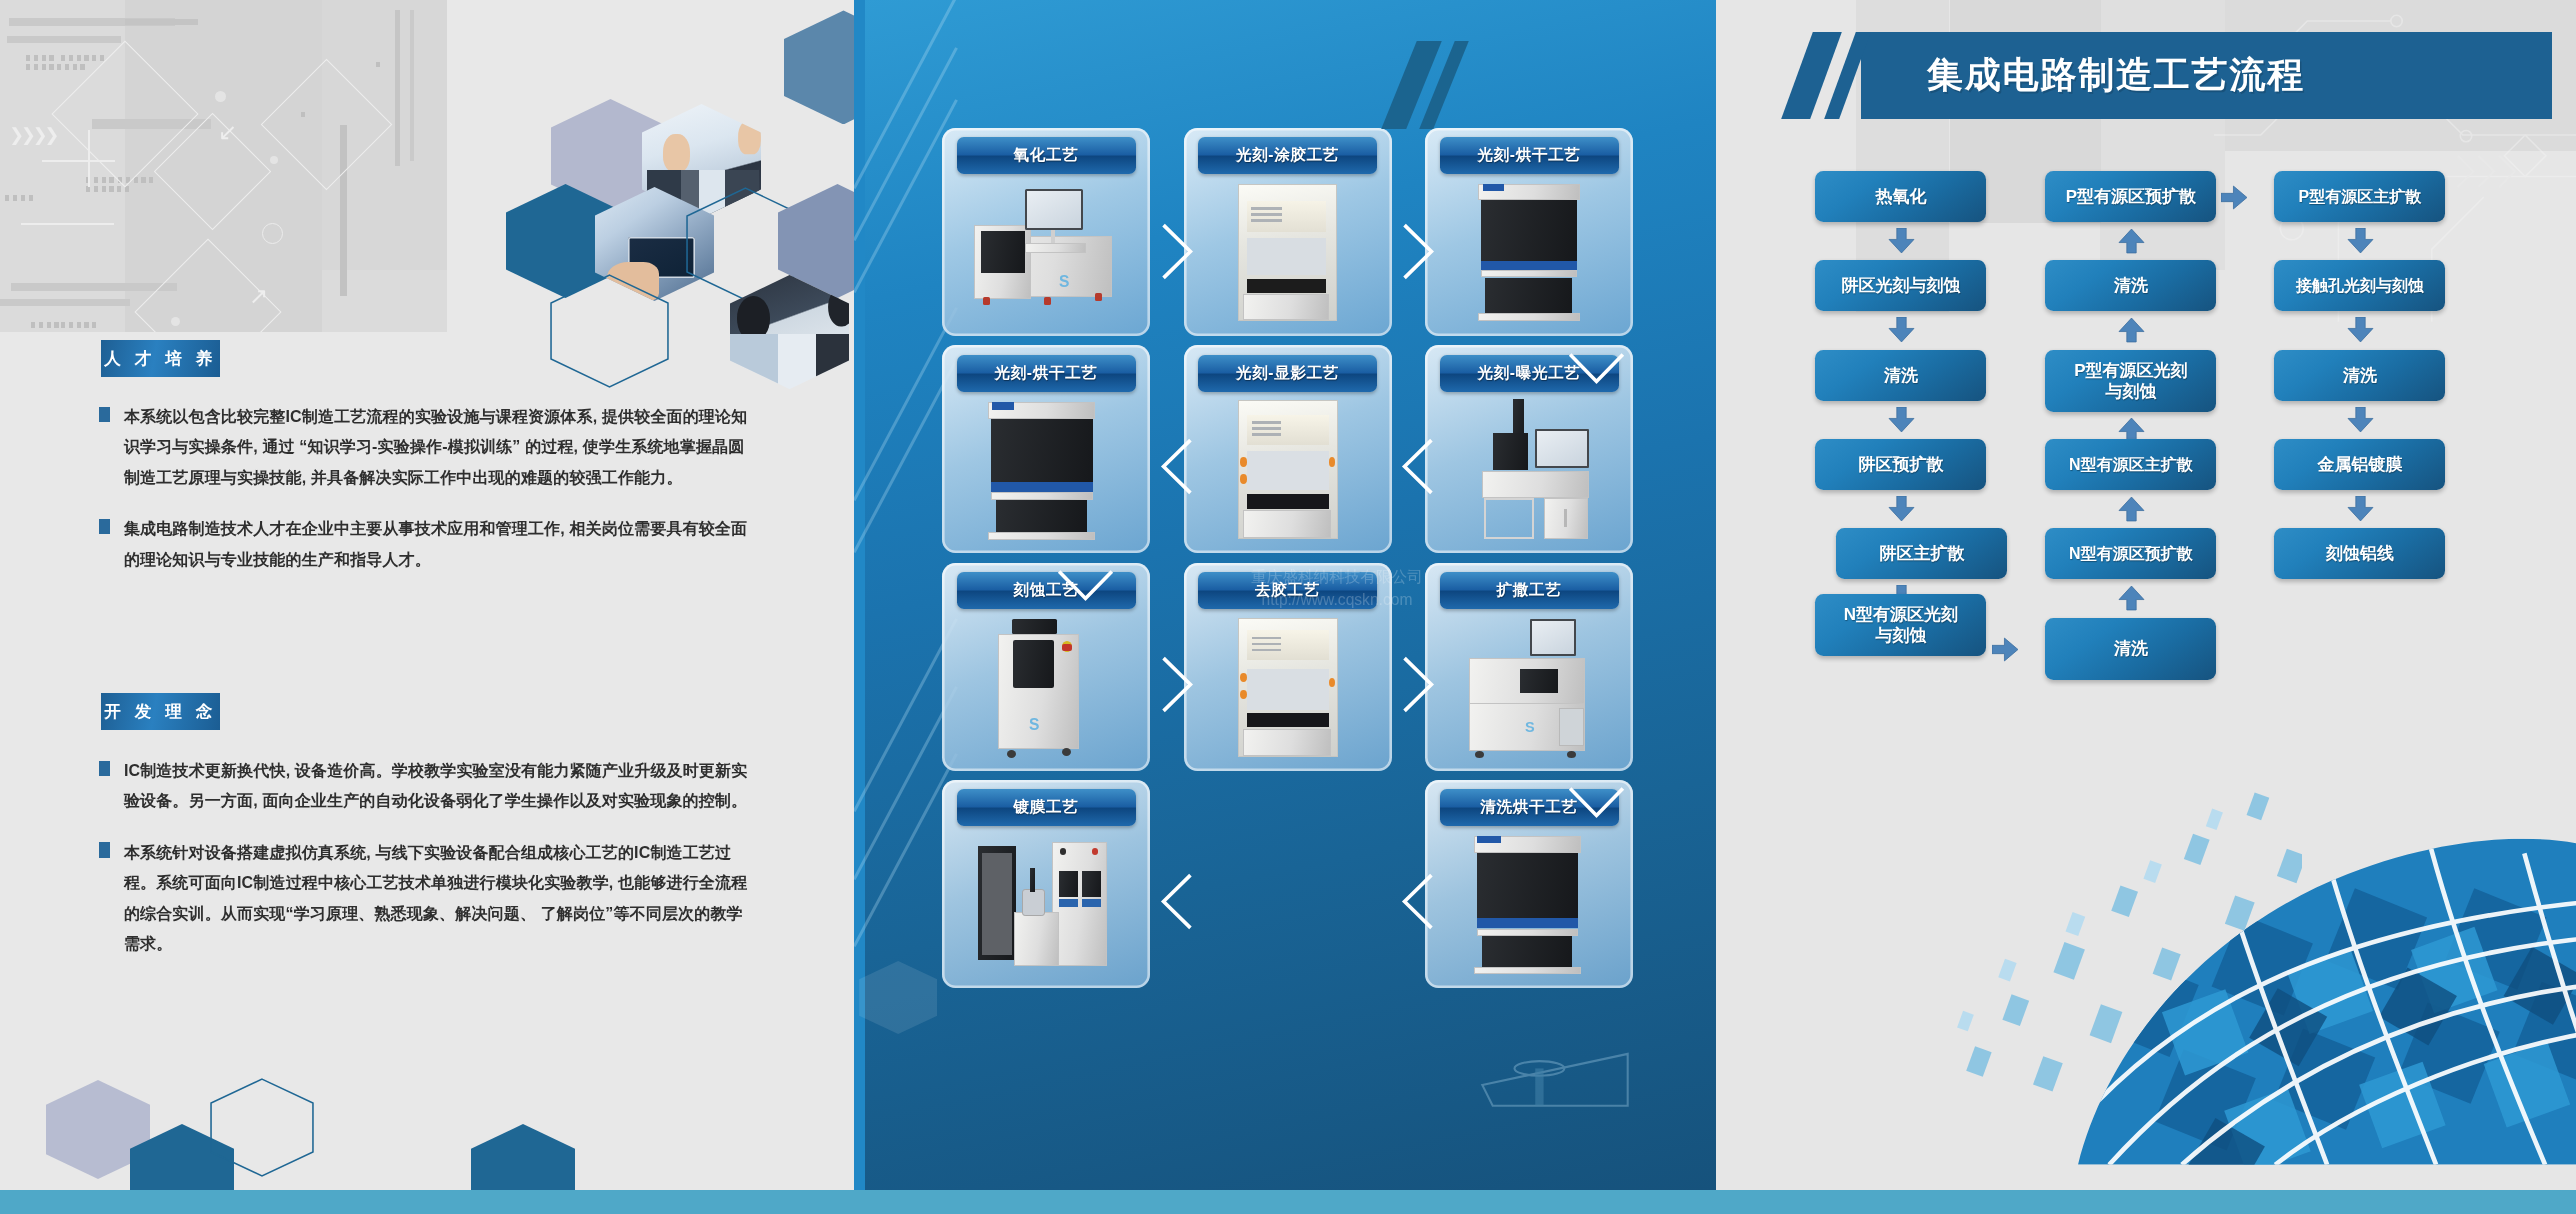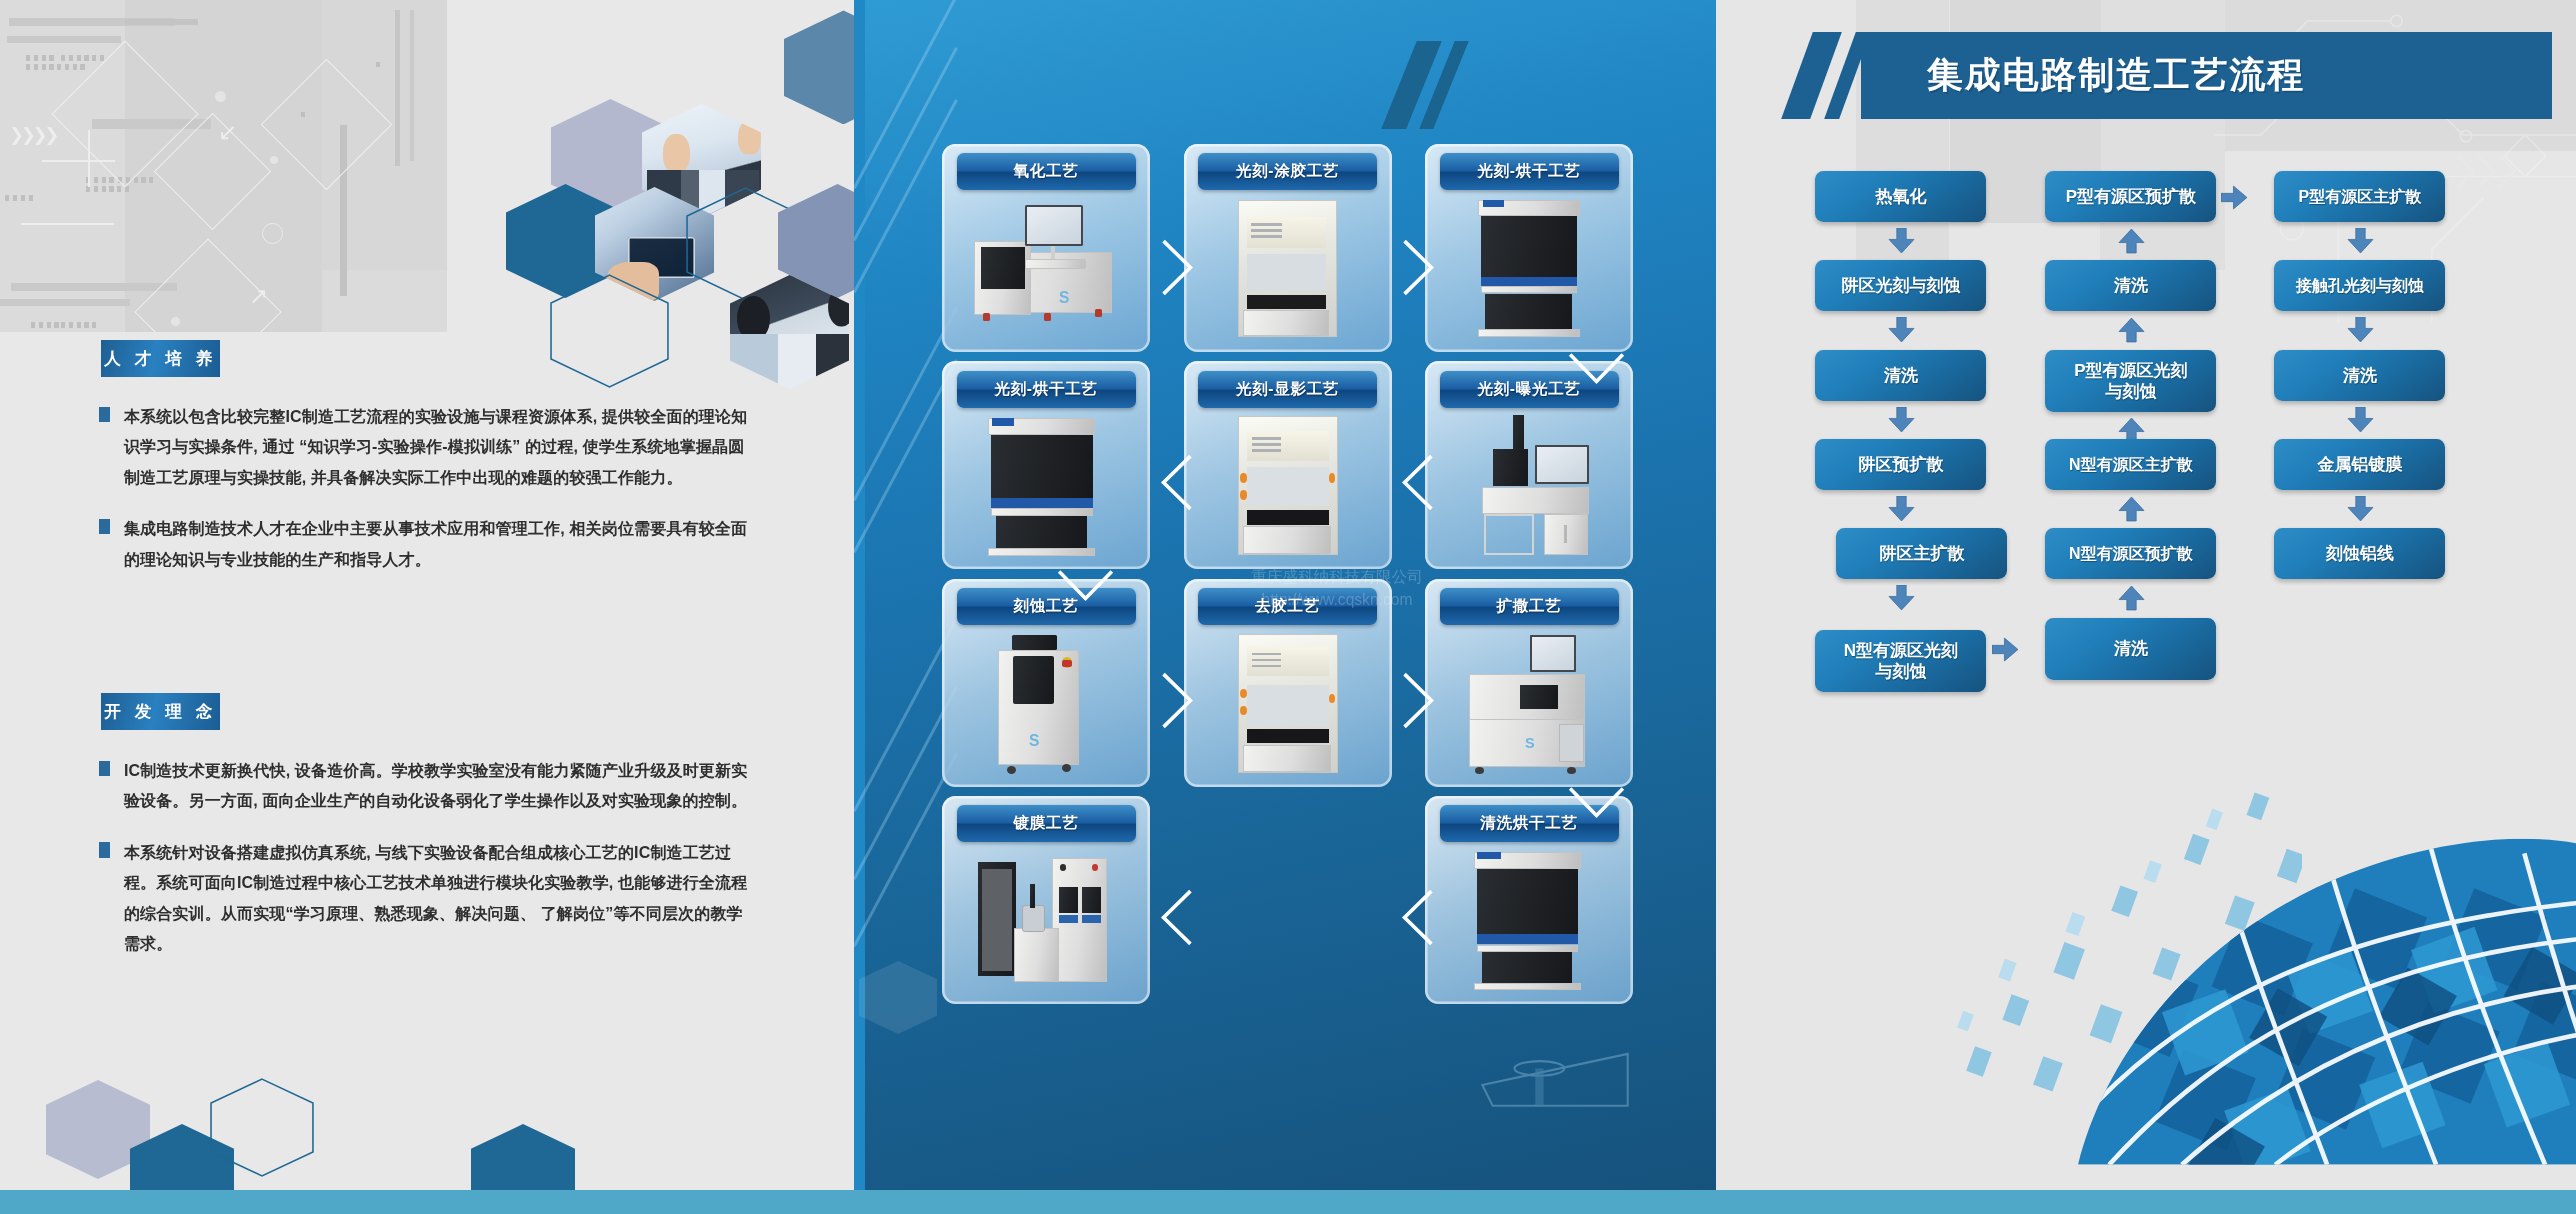--- a/index.html
+++ b/index.html
@@ -70,21 +70,21 @@
   .mid-wm { position:absolute; left:322px; top:566px; width:322px; text-align:center; color:rgba(255,255,255,.22);
       font-size:15.6px; line-height:1.45; z-index:9; pointer-events:none; }
 
   .mid-title { position:absolute; left:29px; top:41px; width:530px; height:88px;
       background:#1b648f; display:flex; align-items:center; z-index:8; }
   .mid-title span { color:#fff; font-size:37px; font-weight:bold; letter-spacing:.10em; margin-left:43px;
       text-shadow:1.6px 1.6px 0 rgba(0,0,0,.18); }
   .mid-title-slash { position:absolute; left:540px; top:41px; width:93px; height:88px; z-index:8; }
   .mid-title-slash i { position:absolute; top:0; height:88px; background:#1b648f; transform:skewX(-22deg); }
 
-  .eq-grid { position:absolute; left:88px; top:144px; width:691px; z-index:7; }
+  .eq-grid { position:absolute; left:88px; top:128px; width:691px; z-index:7; }
   .eq-row { display:flex; justify-content:space-between; margin-bottom:9.3px; position:relative; }
   .eq-card { width:208px; height:208px; border-radius:13.5px; position:relative;
       background:linear-gradient(160deg,rgba(232,242,250,.92) 0%,rgba(176,209,233,.88) 45%,rgba(120,173,214,.86) 100%);
       box-shadow:0 0 0 2.6px rgba(255,255,255,.52) inset; }
   .eq-label { position:absolute; left:14.5px; top:9.3px; width:179px; height:37px; border-radius:6.8px;
       background:linear-gradient(180deg,#3e8fc8 0%,#1a5ea3 48%,#0d4680 52%,#1f69ac 100%);
       color:#fff; font-size:15.6px; font-weight:bold; display:flex; align-items:center; justify-content:center;
       letter-spacing:.04em; text-shadow:0.5px 0.5px 1px rgba(0,0,0,.4); box-shadow:0 1.6px 3.6px rgba(0,0,0,.26); }
   .eq-img { position:absolute; left:22px; top:54px; width:164px; height:141px; }
 
@@ -626,21 +626,21 @@
         <svg width="27" height="26" viewBox="0 0 52 50">
             <polygon points="17,0 35,0 35,22 50,22 26,48 2,22 17,22" fill="#4d84ba" stroke="#3b6d9e" stroke-width="1.5"></polygon>
           </svg>
       </div>
       <div class="fbox" style="left:89px;top:357px;width:171px;height:51px;margin-left:21px;">阱区主扩散</div>
       <div class="fa" style="left:162px;top:414px;">
         <svg width="27" height="26" viewBox="0 0 52 50">
             <polygon points="17,0 35,0 35,22 50,22 26,48 2,22 17,22" fill="#4d84ba" stroke="#3b6d9e" stroke-width="1.5"></polygon>
           </svg>
       </div>
-      <div class="fbox" style="left:89px;top:459px;width:171px;height:62px;white-space:pre-line;">N型有源区光刻
+      <div class="fbox" style="left:89px;top:423px;width:171px;height:62px;white-space:pre-line;">N型有源区光刻
 与刻蚀</div>
 
       <div class="fa" style="left:266px;top:466px;">
         <svg width="27" height="25" viewBox="0 0 52 48">
             <polygon points="0,16 24,16 24,2 50,24 24,46 24,32 0,32" fill="#4d84ba" stroke="#3b6d9e" stroke-width="1.5"></polygon>
           </svg>
       </div>
 
       <div class="fbox" style="left:319px;top:0px;width:171px;height:51px;">P型有源区预扩散</div>
       <div class="fa" style="left:392px;top:57px;">

